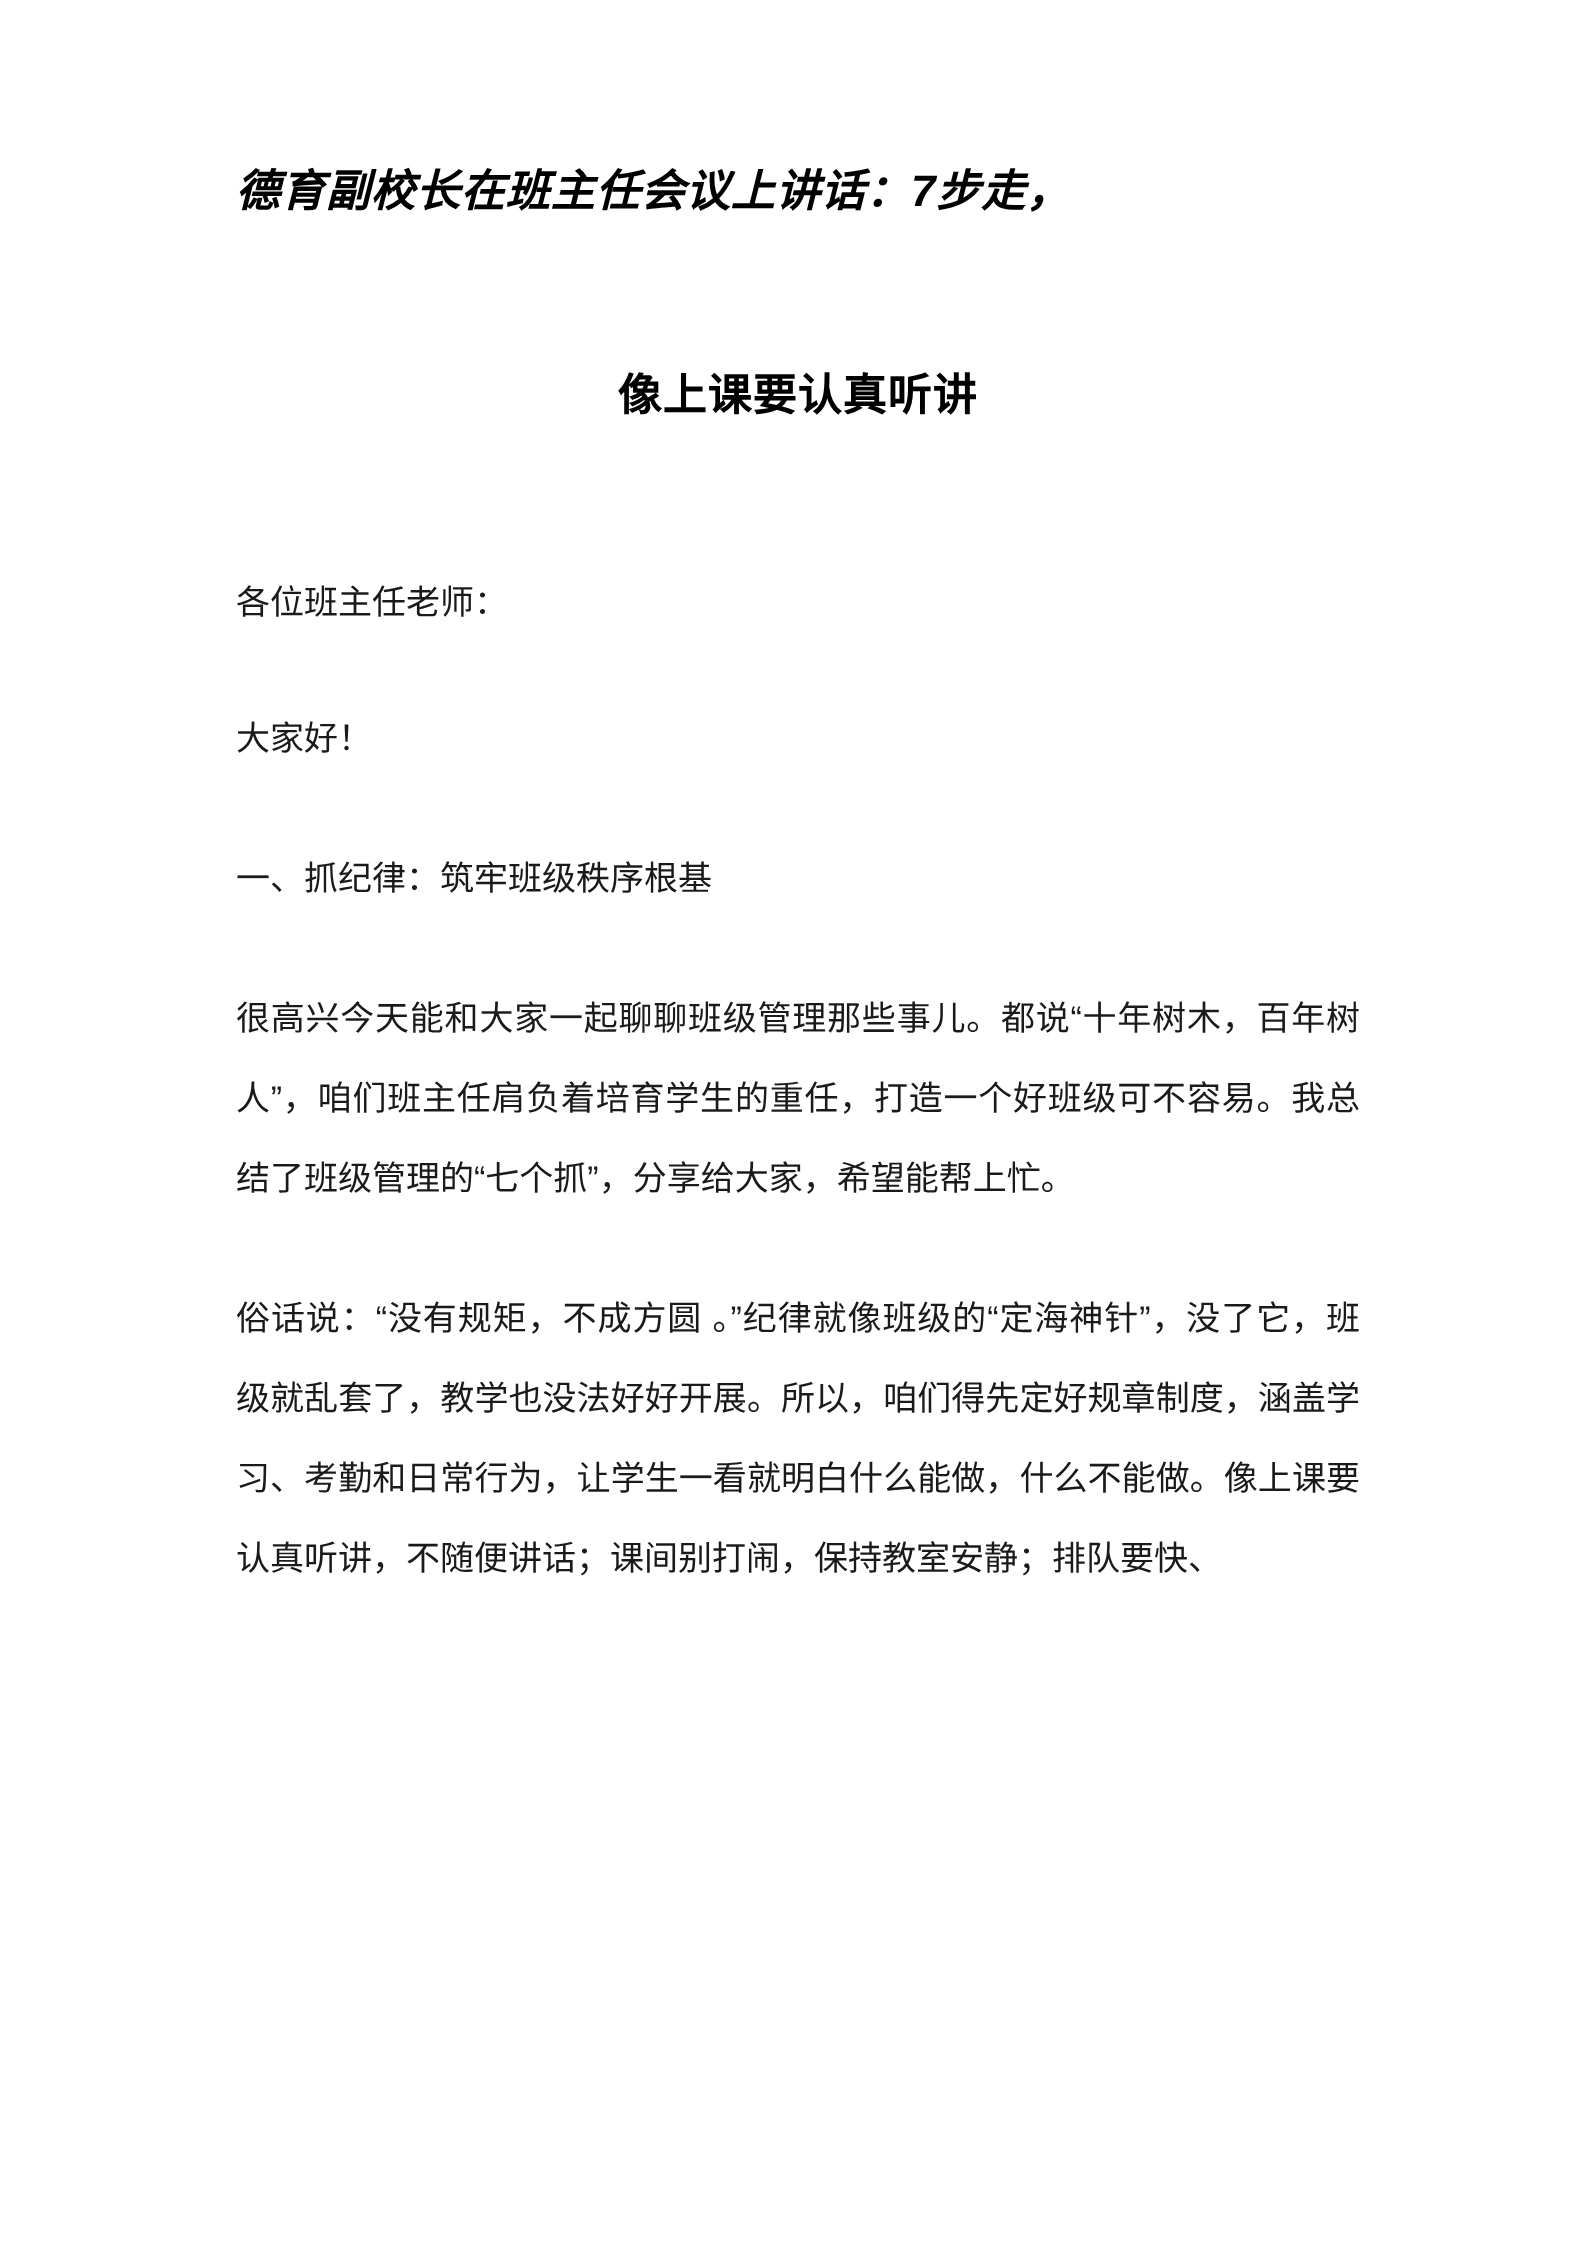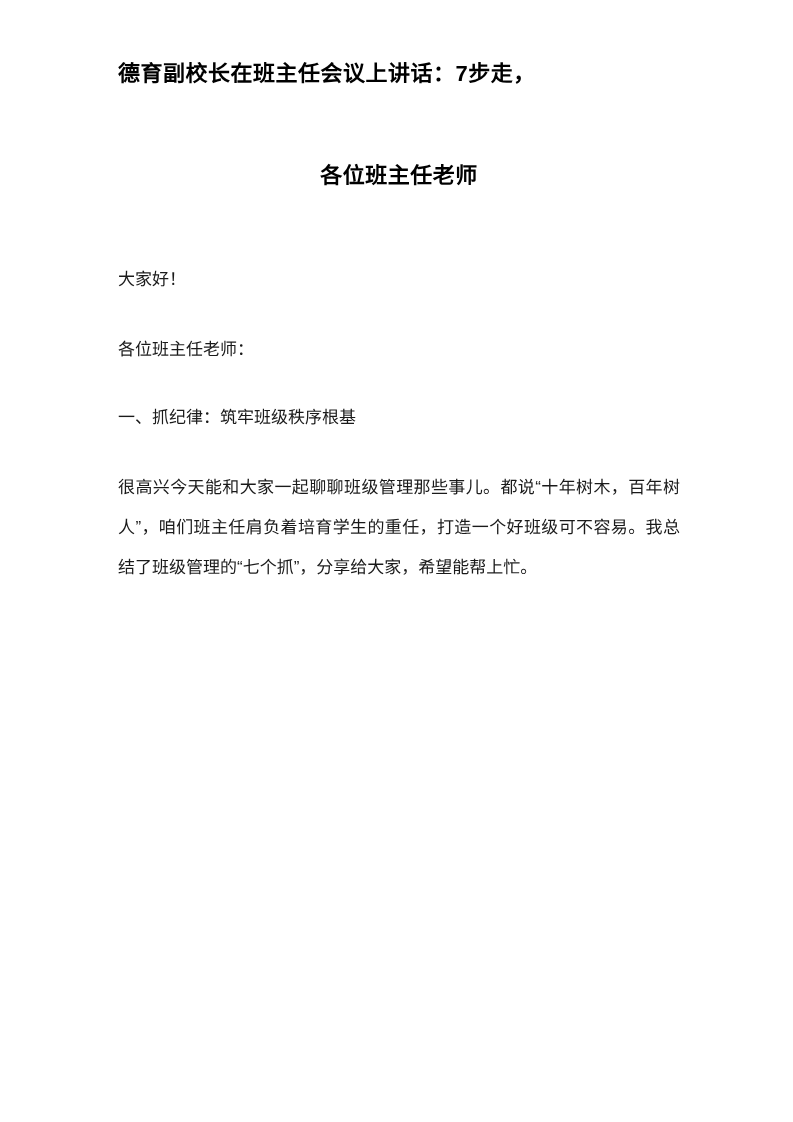--- a/index.html
+++ b/index.html
@@ -38,21 +38,22 @@
     padding: 0;
     font-size: 22px;
     font-weight: bold;
     line-height: 40px;
     letter-spacing: 0.5px;
     color: #000000;
   }
   .title-line-1 {
     display: block;
     text-align: left;
-    margin-top: 54px;
+    margin-top: 76px;
+    font-style: italic;
   }
   .title-line-2 {
     display: block;
     text-align: center;
     margin-top: 62px;
   }
 
   .body-block {
     margin-top: 64px;
   }
@@ -83,29 +84,30 @@
   }
 </style>
 </head>
 <body>
 
 <div class="page">
   <div class="content">
 
     <h1 class="doc-title">
       <span class="title-line-1">德育副校长在班主任会议上讲话：7步走，</span>
-      <span class="title-line-2">各位班主任老师</span>
+      <span class="title-line-2">像上课要认真听讲</span>
     </h1>
 
     <div class="body-block">
 
+      <p class="para salutation">各位班主任老师：</p>
+
       <p class="para greeting">大家好！</p>
-
-      <p class="para salutation">各位班主任老师：</p>
 
       <p class="para section-heading">一、抓纪律：筑牢班级秩序根基</p>
 
       <p class="para lead">很高兴今天能和大家一起聊聊班级管理那些事儿。都说“十年树木，百年树人”，咱们班主任肩负着培育学生的重任，打造一个好班级可不容易。我总结了班级管理的“七个抓”，分享给大家，希望能帮上忙。</p>
 
+      <p class="para section-body">俗话说：“没有规矩，不成方圆 。”纪律就像班级的“定海神针”，没了它，班级就乱套了，教学也没法好好开展。所以，咱们得先定好规章制度，涵盖学习、考勤和日常行为，让学生一看就明白什么能做，什么不能做。像上课要认真听讲，不随便讲话；课间别打闹，保持教室安静；排队要快、</p>
 
     </div>
   </div>
 </div>
 
 </body></html>

